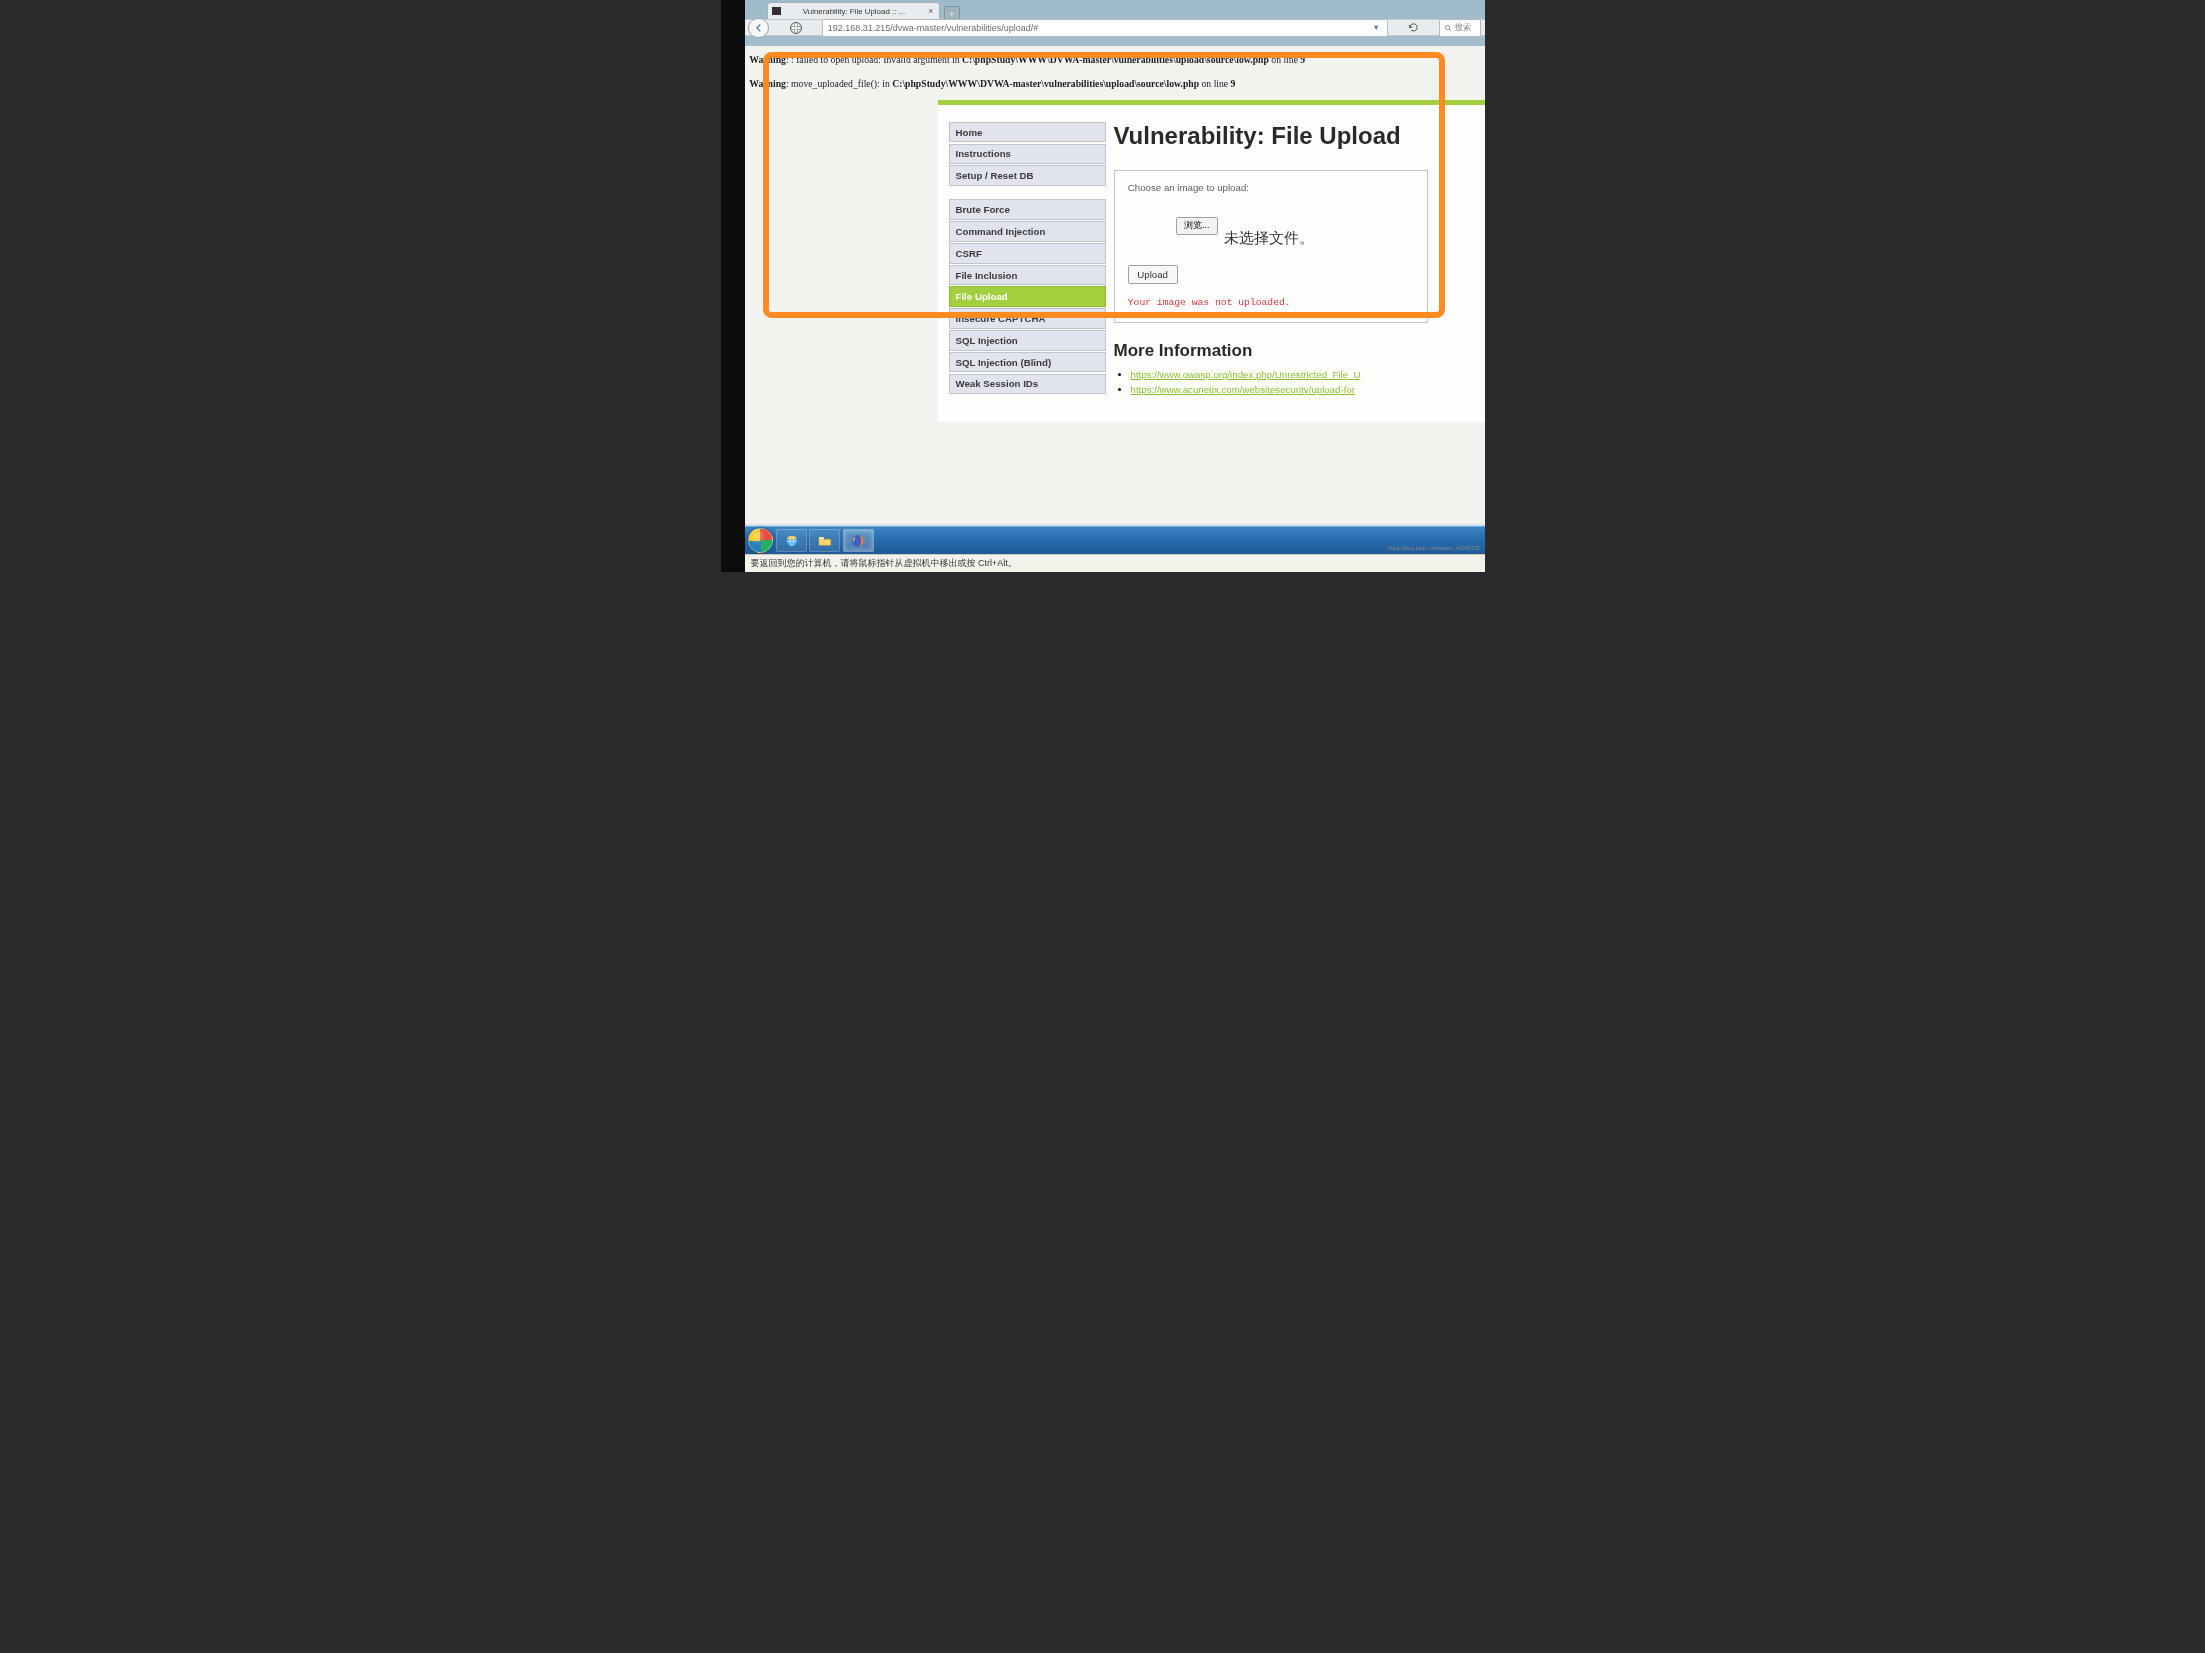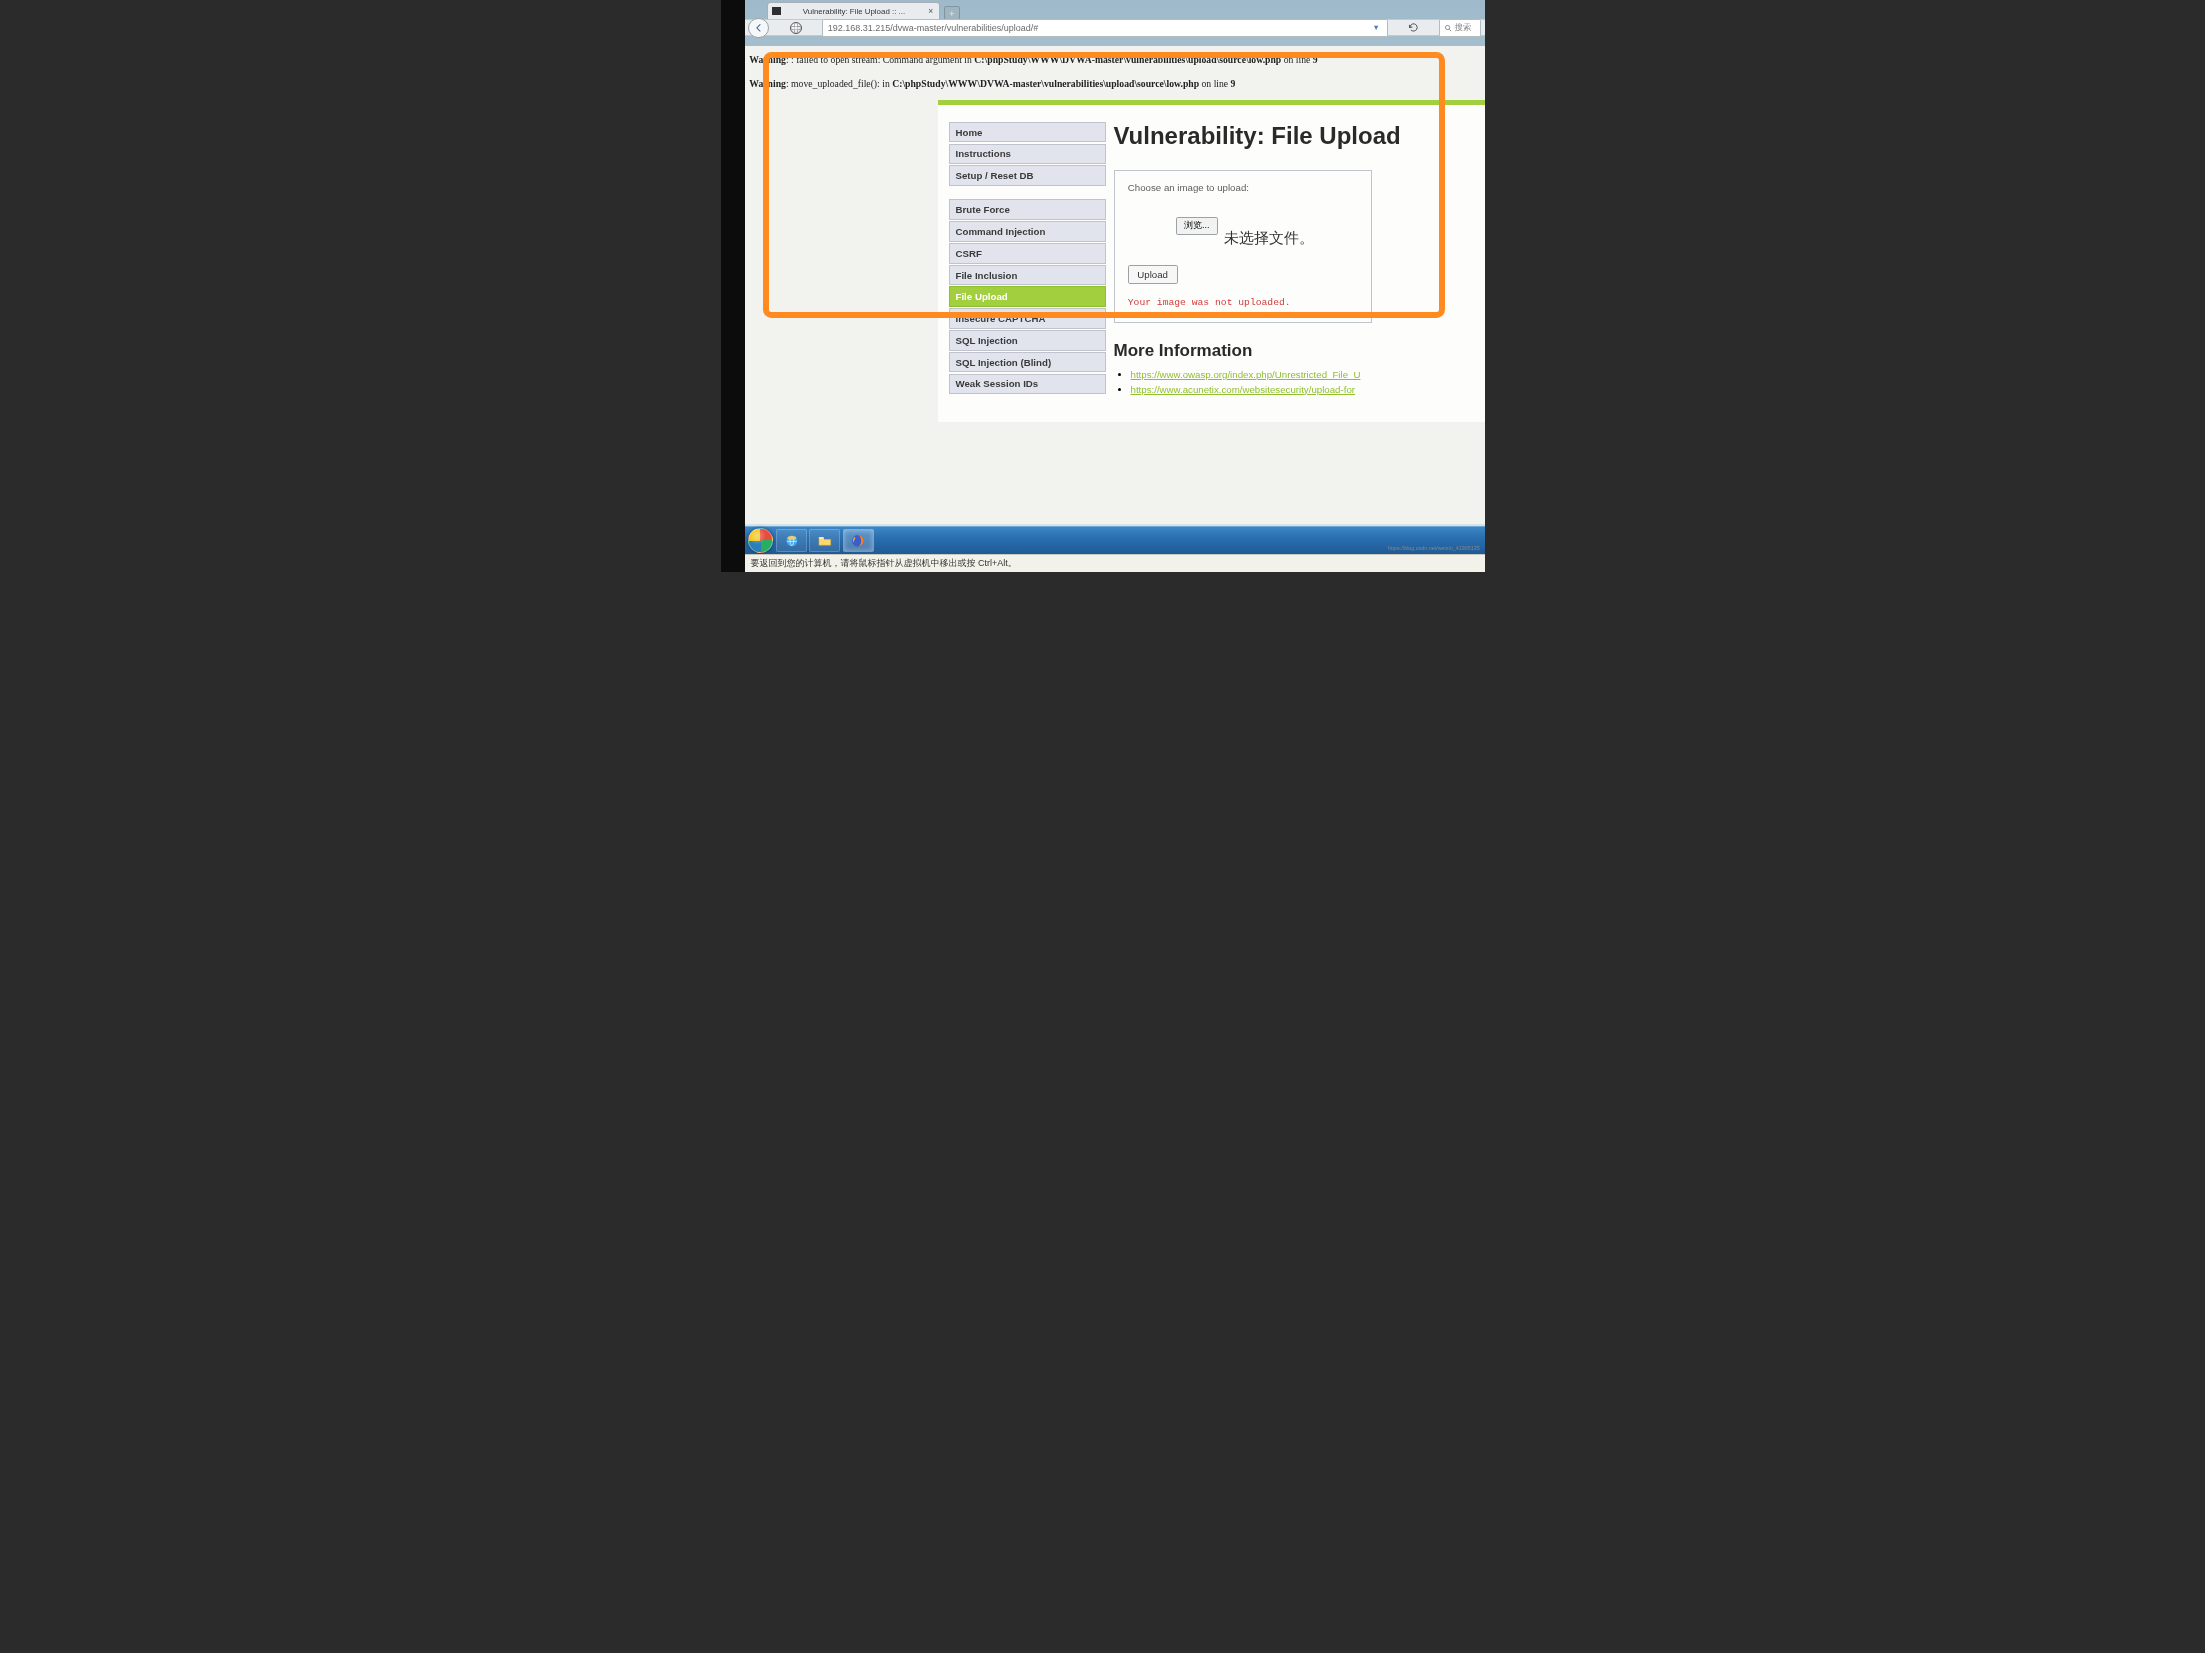--- a/index.html
+++ b/index.html
@@ -80,21 +80,21 @@
   .sidebar .gap { height:11px; }
   .side-item {
     height:20.6px; background:#e1e4ec; border:0.6px solid #bfc3cc; display:flex; align-items:center;
     padding:0 6px; font-size:9.7px; font-weight:bold; color:#3a3a3a; cursor:pointer;
     font-family: Arial, sans-serif;
   }
   .side-item.active { background:#a2cf3e; color:#fff; border-color:#8fbf2e; }
   .main { flex:1; padding-right:12px; }
   .main h1 { font-size:24px; color:#2a2a2a; font-weight:bold; margin-bottom:20px; font-family:Arial,sans-serif;}
   .upload-box {
-    border:0.6px solid #bfc3cc; padding:11px 13.3px 13.3px 13.3px; width:258px;
+    border:0.6px solid #bfc3cc; padding:11px 13.3px 13.3px 13.3px; width:314px;
   }
   .upload-box .prompt { font-size:9.7px; color:#5d5d5d; margin-bottom:11px; }
   .file-row { display:flex; align-items:center; gap:6px; margin-bottom:17px; }
   .browse-btn {
     height:18px; border:0.6px solid #9aa2a8; background:#f2f2f2; padding:0 7.3px; font-size:9px;
     border-radius:1.8px; cursor:pointer; display:flex; align-items:center;margin-left:48px;
   }
   .nofile { font-size:15px; color:#333;margin-top:25px; }
   .upload-btn {
     height:19.3px; border:0.6px solid #9aa2a8; background:#f7f7f7; padding:0 8.5px; font-size:9.7px;
@@ -174,21 +174,21 @@
           <circle cx="10" cy="10" r="6"></circle>
           <path d="M20 20l-5-5"></path>
         </svg>
       <span>搜索</span>
     </div>
   </div>
 
   <div class="viewport">
     <div class="php-warn">
       <div class="line">
-        <b>Warning</b><span>: : failed to open stream: Command argument in </span><b>C:\phpStudy\WWW\DVWA-master\vulnerabilities\upload\source\low.php</b><span> on line </span><b>9</b>
+        <b>Warning</b><span>: : failed to open upload: Invalid argument in </span><b>C:\phpStudy\WWW\DVWA-master\vulnerabilities\upload\source\low.php</b><span> on line </span><b>9</b>
       </div>
       <div class="line">
         <b>Warning</b><span>: move_uploaded_file(): in </span><b>C:\phpStudy\WWW\DVWA-master\vulnerabilities\upload\source\low.php</b><span> on line </span><b>9</b>
       </div>
     </div>
 
     <div class="dvwa-wrap">
       <div class="dvwa-greenbar"></div>
 
       <div class="dvwa-body">

